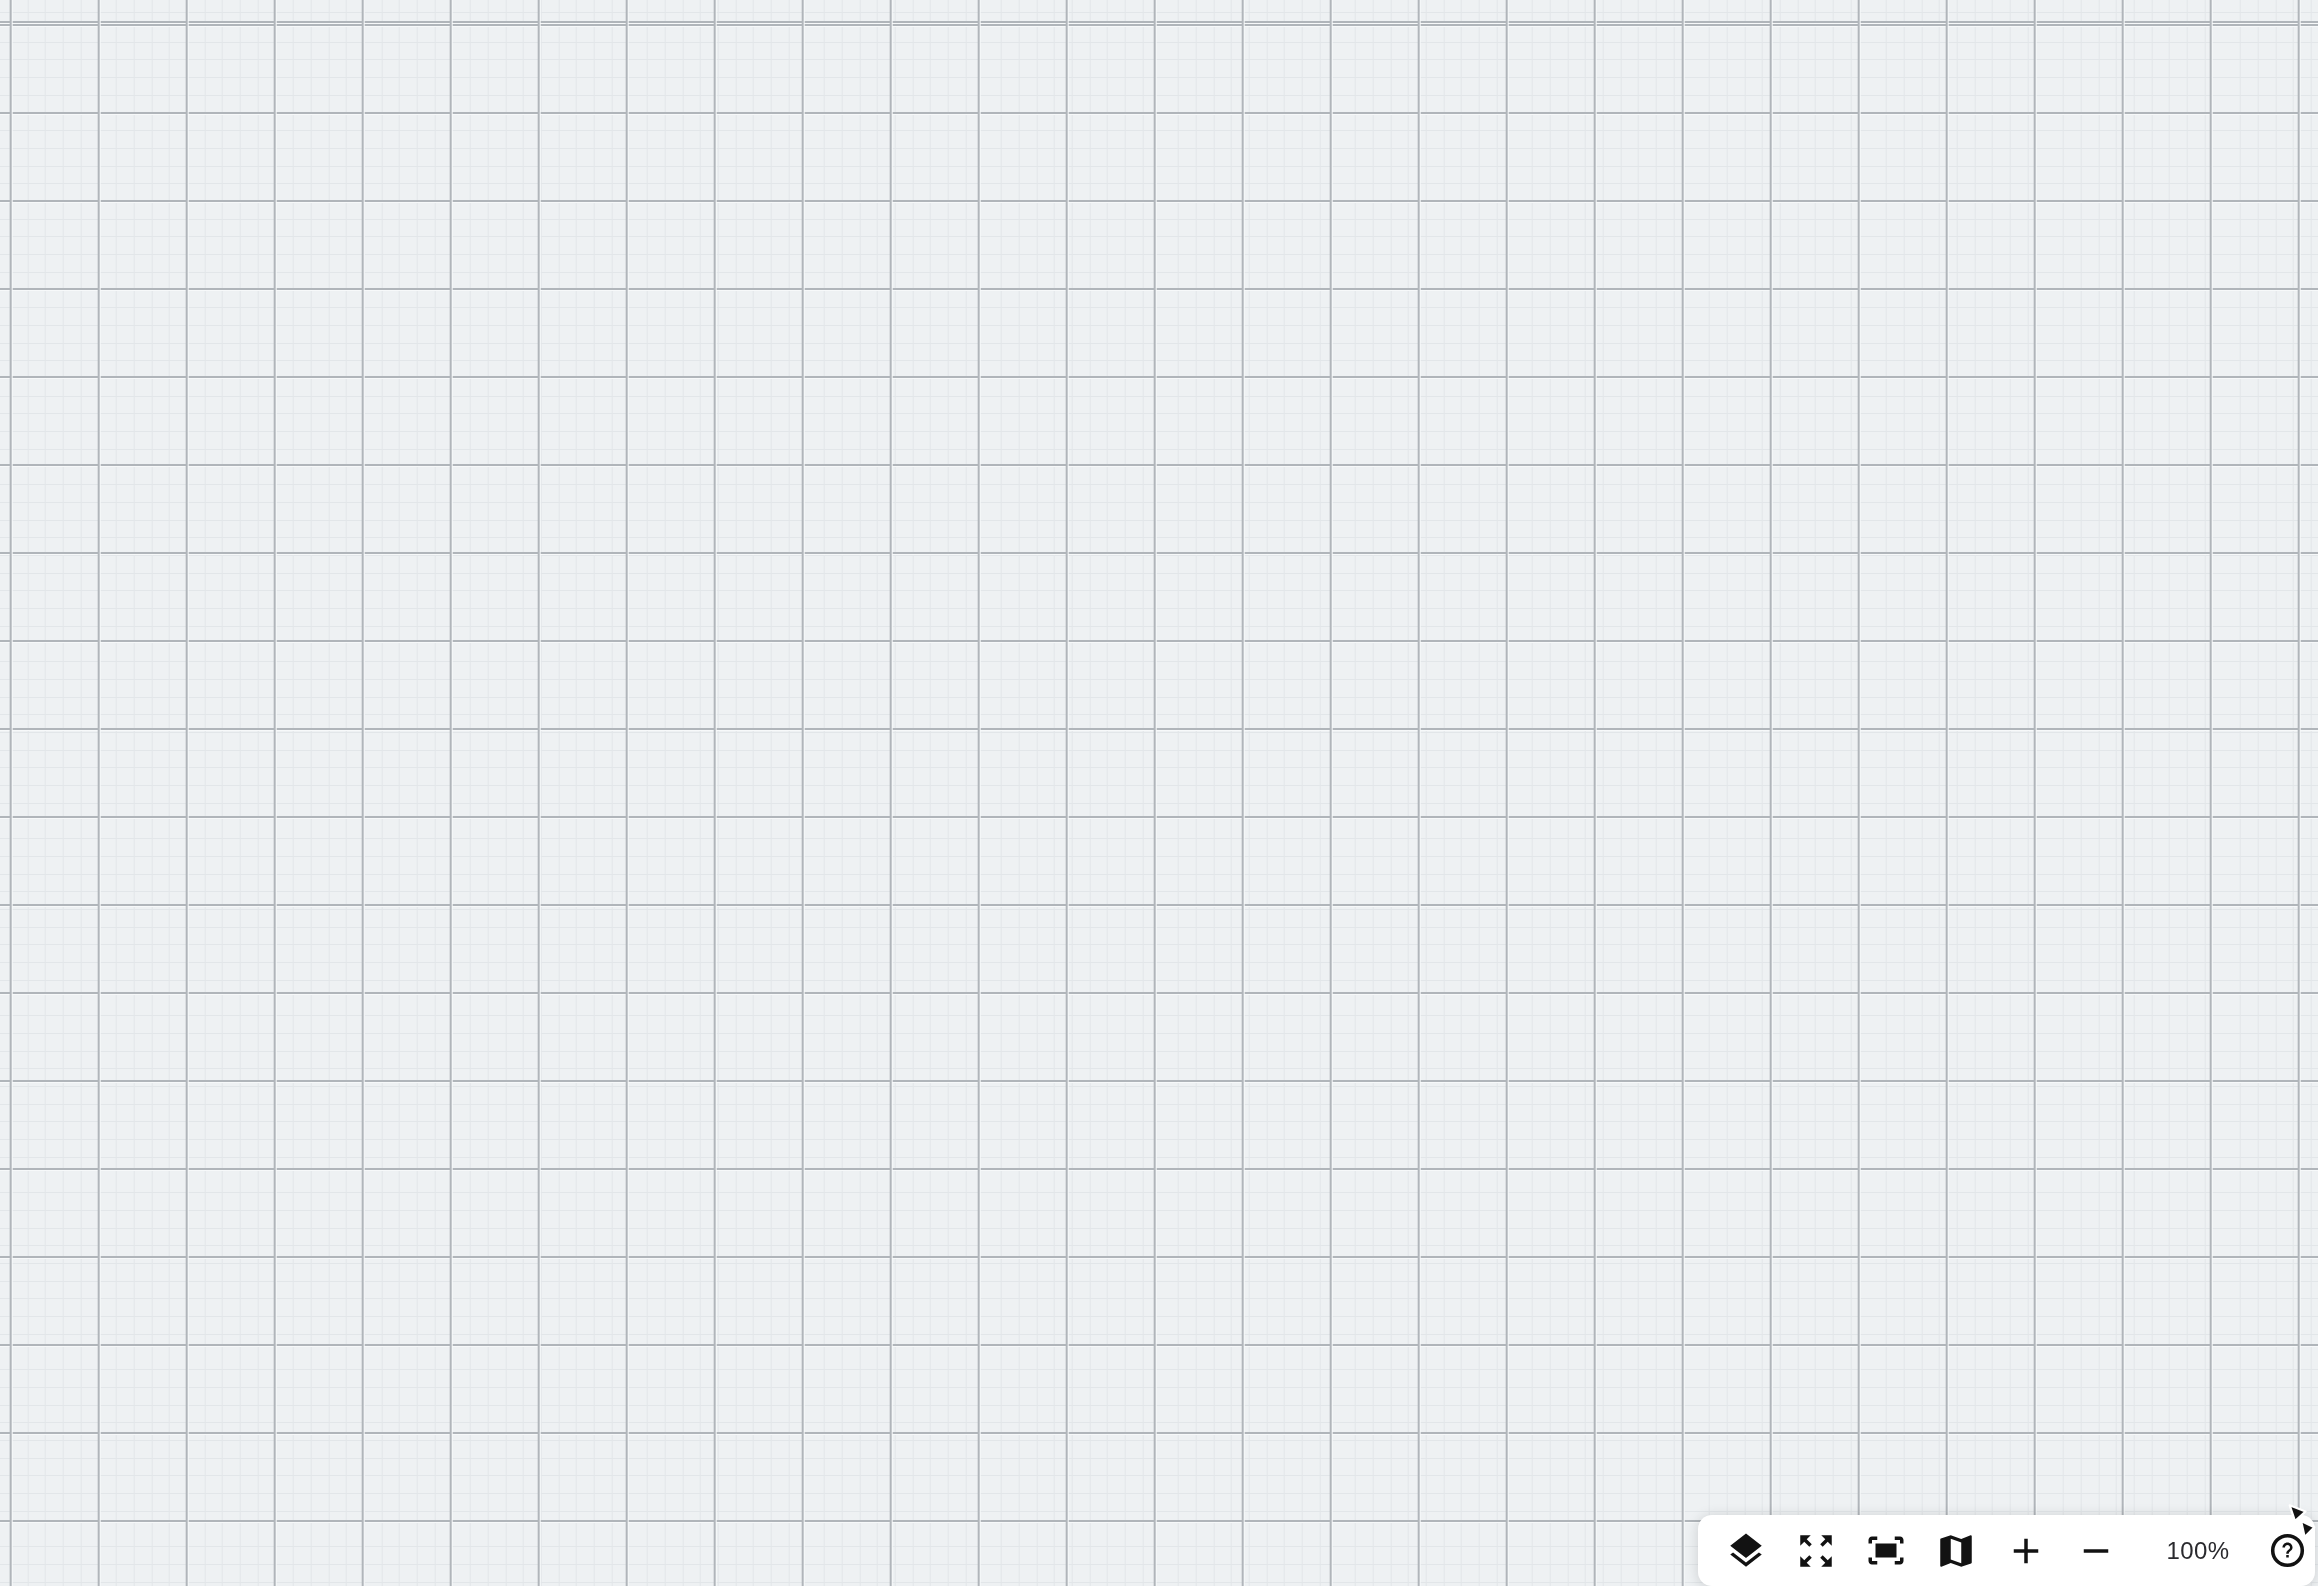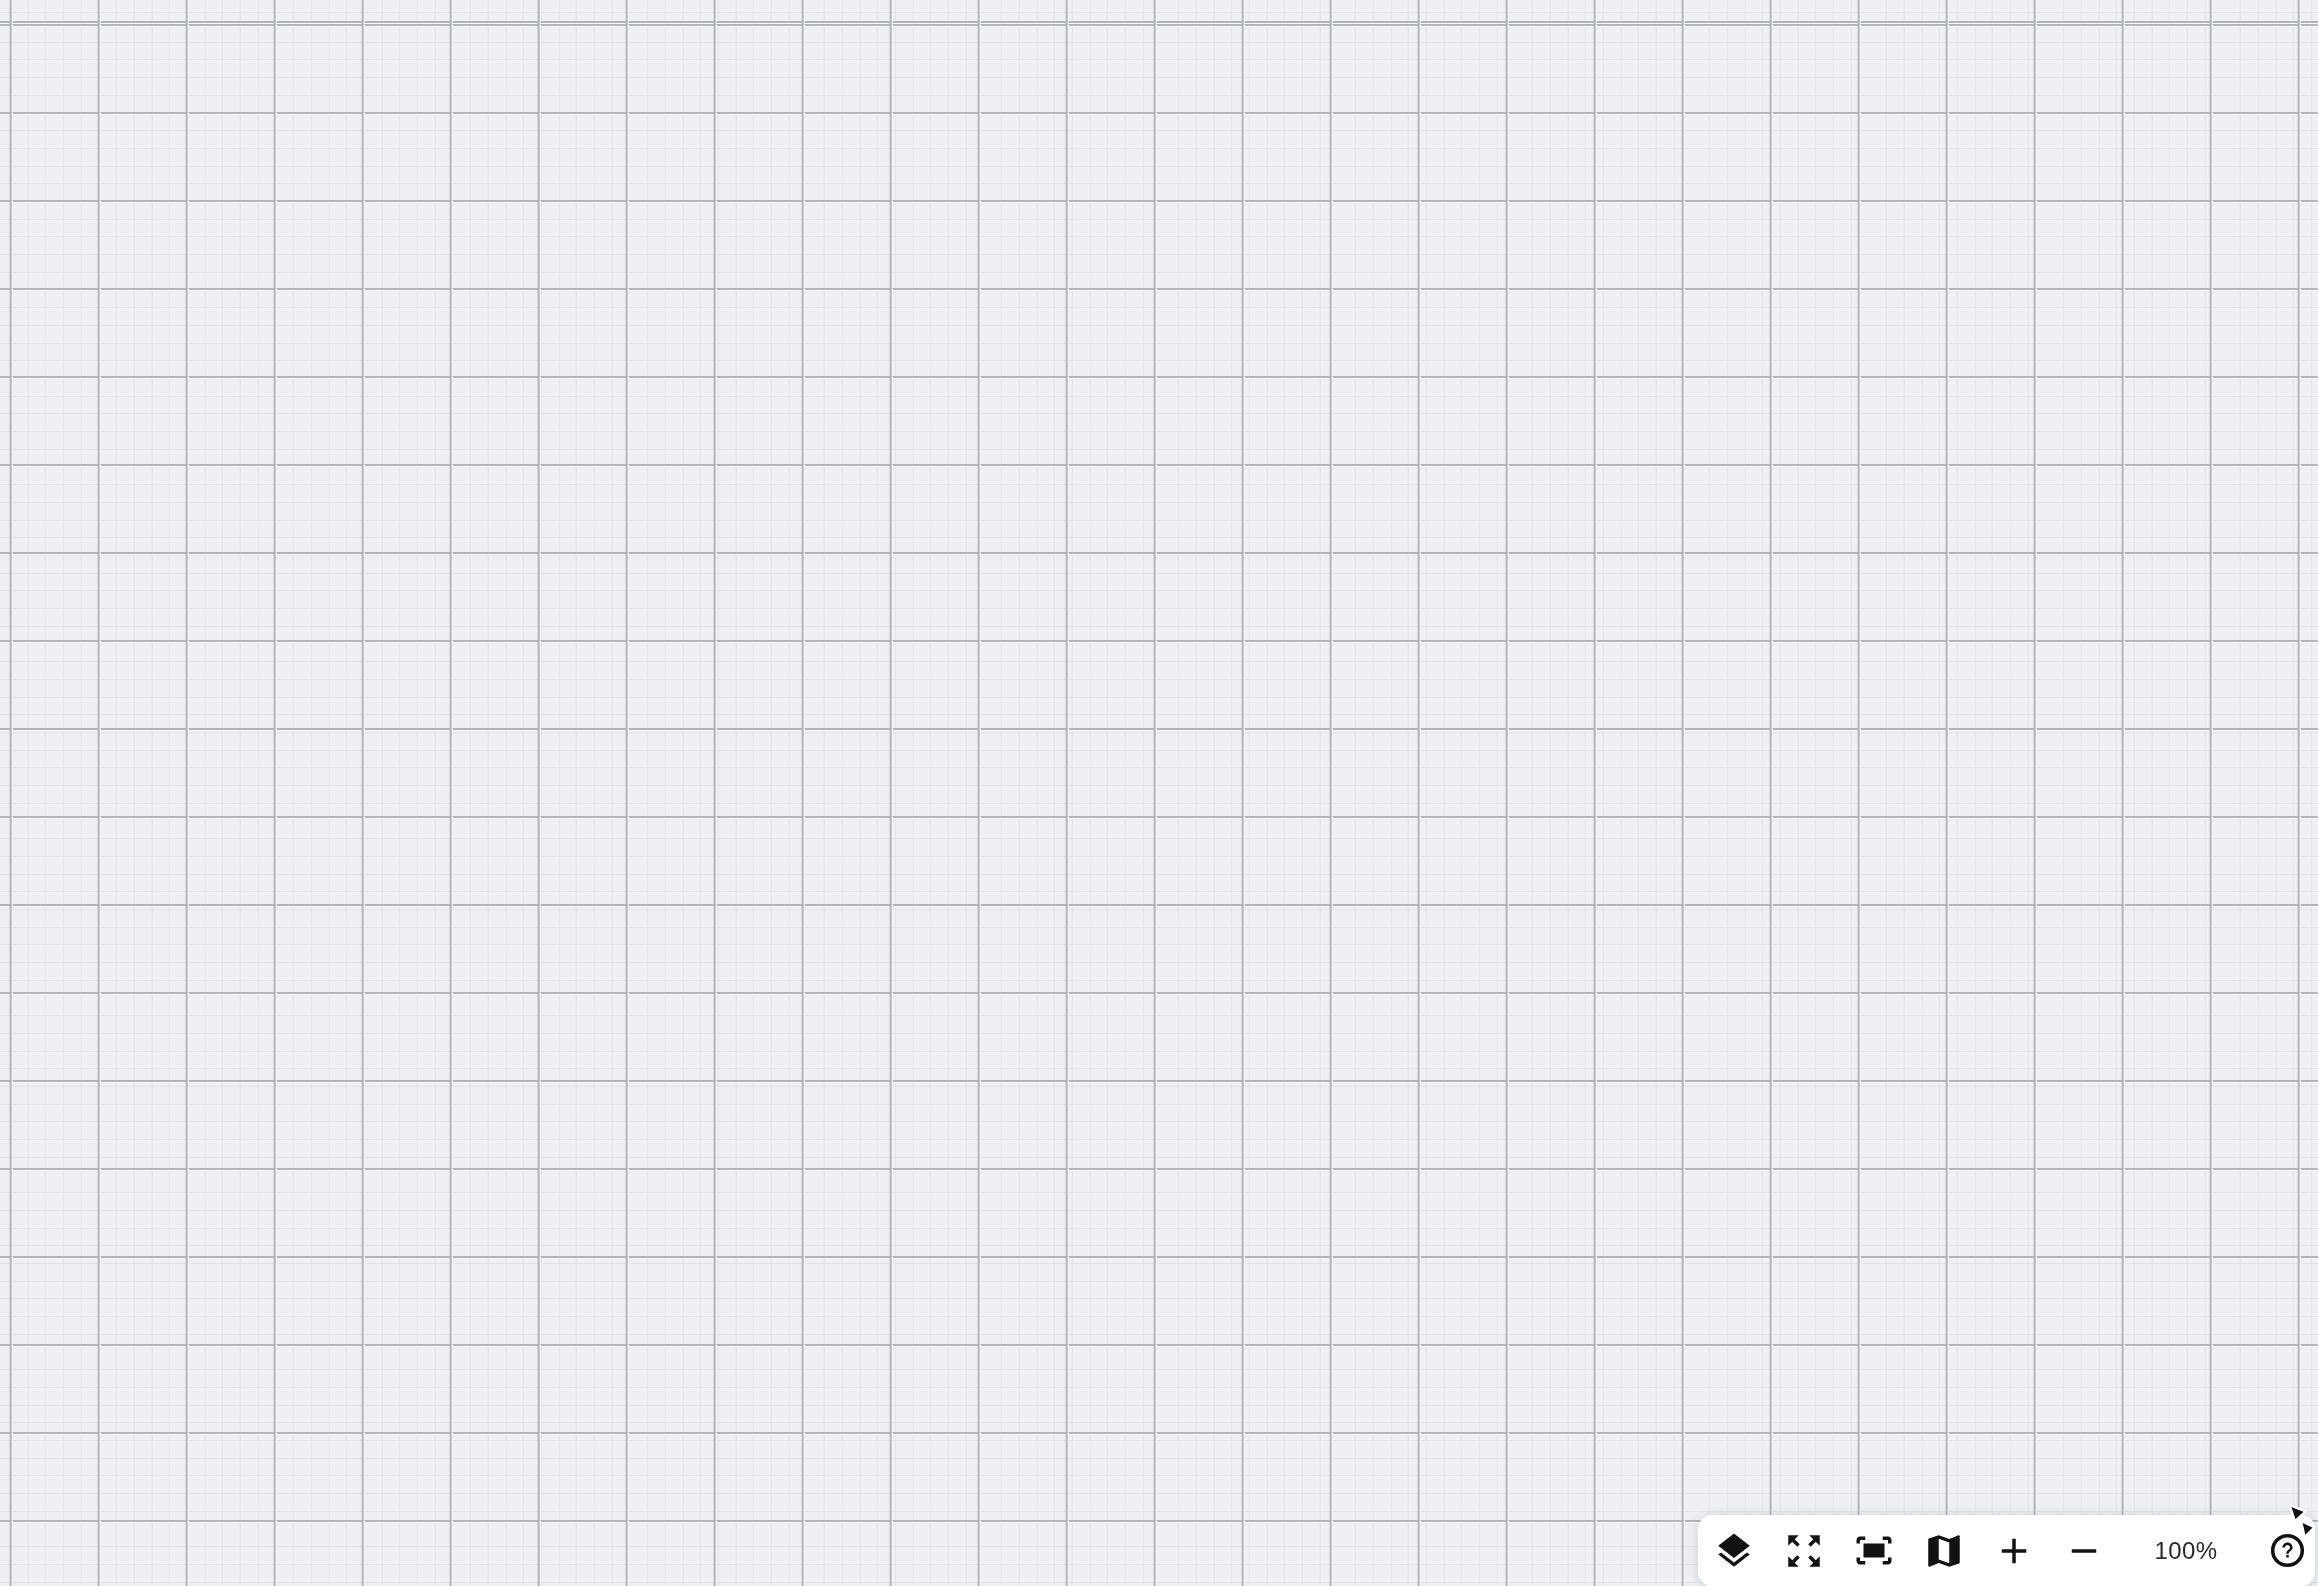--- a/index.html
+++ b/index.html
@@ -36,21 +36,21 @@
     position: absolute;
     left: 1698px;
     top: 1515px;
     width: 617px;
     height: 71px;
     background: #ffffff;
     border-radius: 14px;
     box-shadow: 0 1.8px 12.4px rgba(0,0,0,0.14);
     display: flex;
     align-items: center;
-    padding-left: 15px;
+    padding-left: 27px;
     box-sizing: border-box;
   }
   .tb-btn {
     width: 42px;
     height: 71px;
     margin-right: 28px;
     display: flex;
     align-items: center;
     justify-content: center;
     background: transparent;

